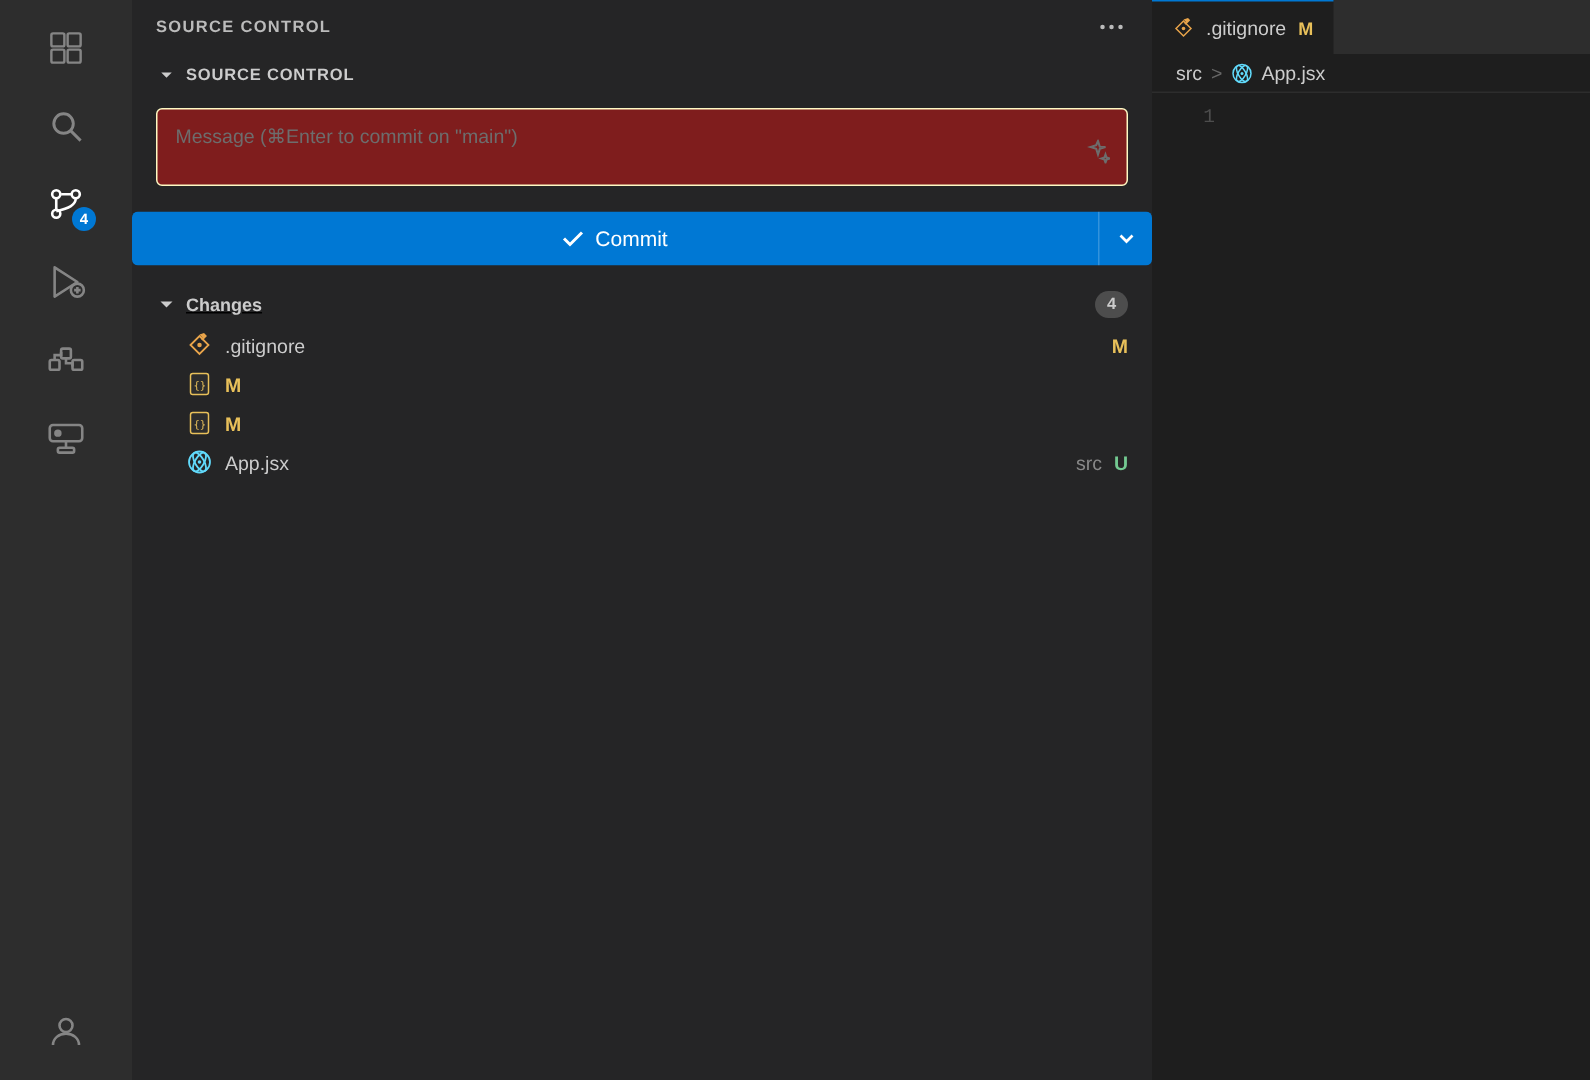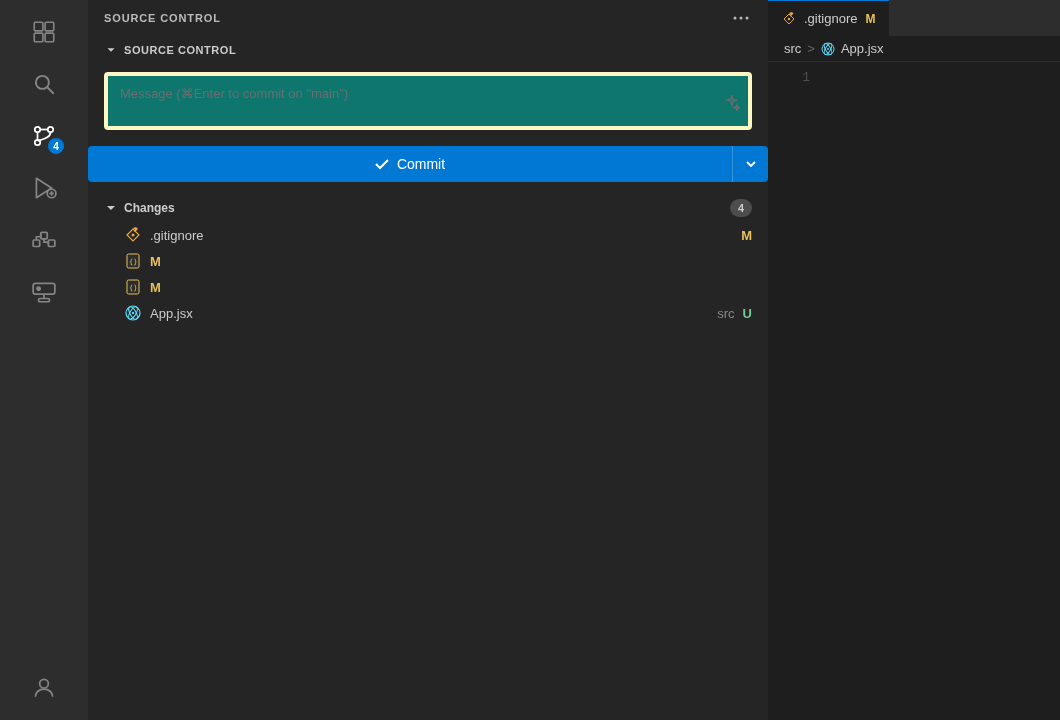--- a/index.html
+++ b/index.html
@@ -111,22 +111,22 @@
       height: 14px;
     }
 
     
     .commit-message-wrapper {
       margin: 8px 16px;
       position: relative;
     }
     .commit-message-input {
       width: 100%;
-      background: #0f766e;
-      border: 4px solid #fef9c3;
+      background: #7f1d1d;
+      border: 1px solid #fef9c3;
       border-radius: 4px;
       color: #cccccc;
       font-size: 13px;
       padding: 10px 40px 10px 12px;
       outline: none;
       font-family: inherit;
       resize: none;
     }
     .commit-message-input::placeholder { color: #6d6d6d; }
     .sparkle-btn {
@@ -187,20 +187,21 @@
       align-items: center;
       justify-content: space-between;
       padding: 4px 16px;
       height: 28px;
       cursor: pointer;
     }
     .changes-header-left {
       display: flex;
       align-items: center;
       gap: 6px;
+      text-decoration: underline;
     }
     .changes-title {
       font-size: 12px;
       font-weight: 600;
       color: #cccccc;
     }
     .changes-count {
       background: #4d4d4d;
       color: #cccccc;
       font-size: 11px;

